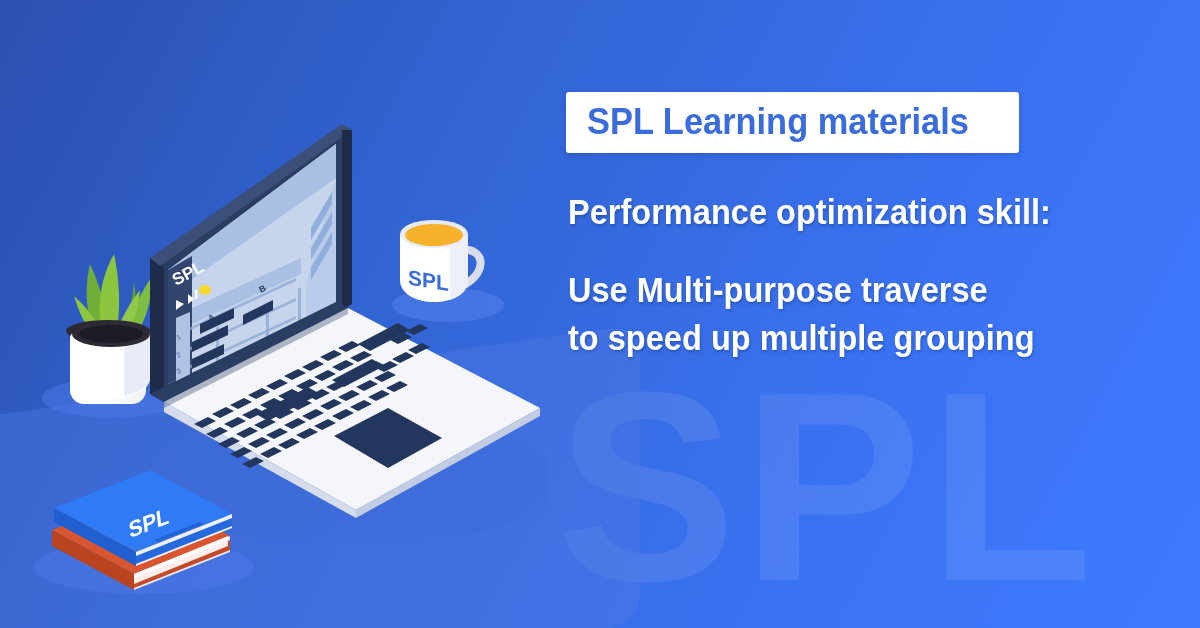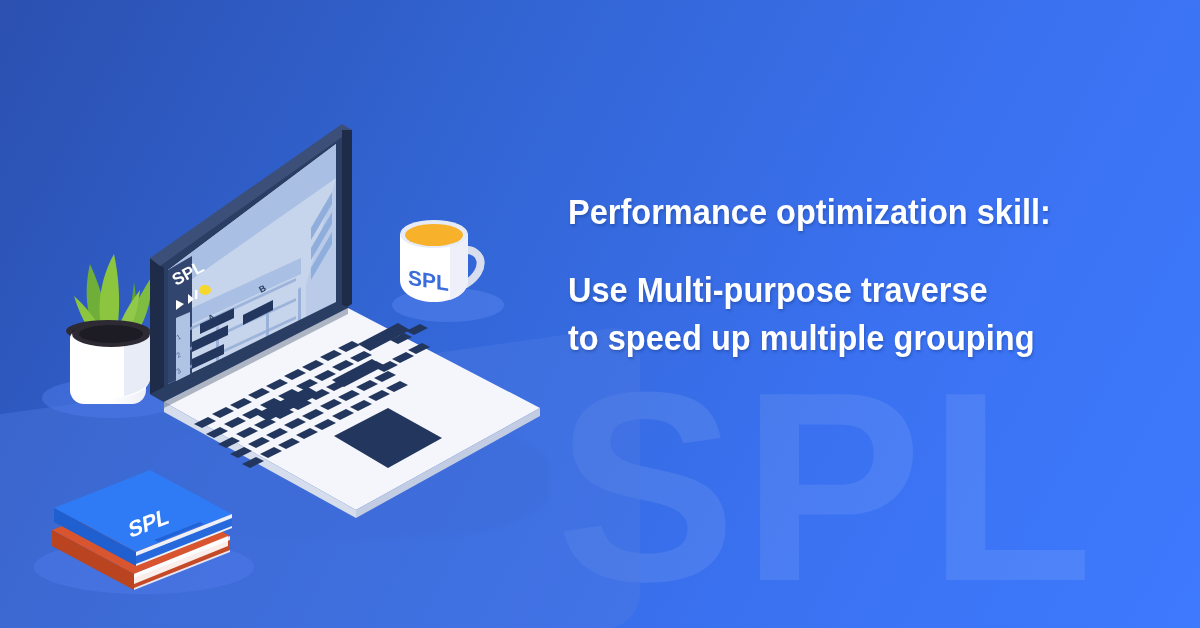--- a/index.html
+++ b/index.html
@@ -283,19 +283,22 @@
       <path d="M8 22 L8 68 C8 82 24 90 42 90 C60 90 76 82 76 68 L76 22 Z" fill="#FFFFFF"></path>
       <path d="M58 24 L58 88 C70 84 76 77 76 68 L76 22 Z" fill="#EDF0F8"></path>
 
       <ellipse cx="42" cy="22" rx="34" ry="14" fill="#E6EBF6"></ellipse>
       <ellipse cx="42" cy="23" rx="29" ry="11" fill="#F7B12B"></ellipse>
 
       <text x="16" y="70" fill="#3A6CDC" font-size="21" font-weight="bold" font-family="Liberation Sans, sans-serif" transform="skewY(9)">SPL</text>
     </svg>
   </div>
 
+  <div class="title-box">
+    <span class="title-text">SPL Learning materials</span>
+  </div>
 
   <div class="subhead">Performance optimization skill:</div>
 
   <div class="bodyline" id="line1">Use Multi-purpose traverse</div>
   <div class="bodyline" id="line2">to speed up multiple grouping</div>
 
 </div>
 
 </body></html>

